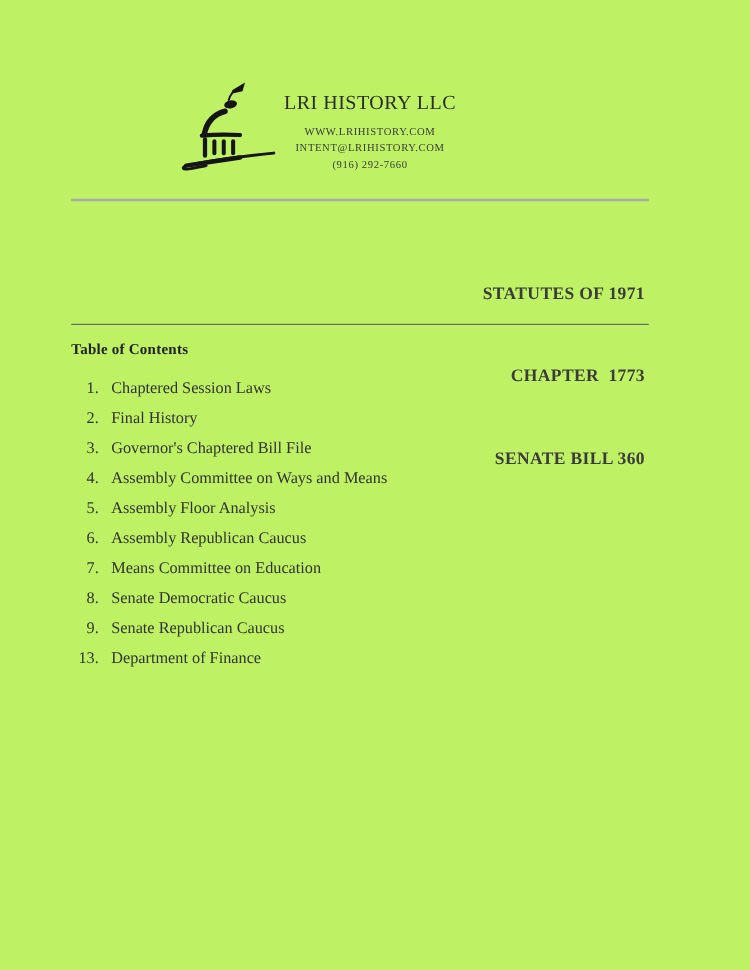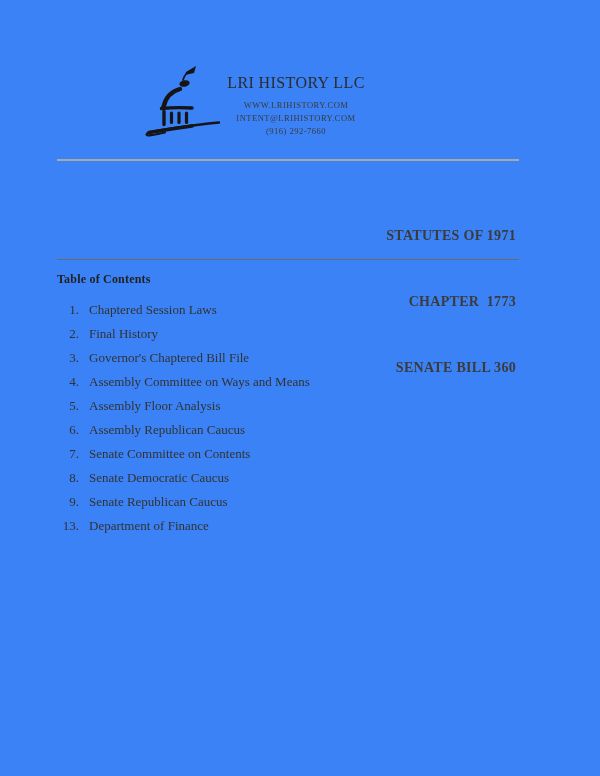--- a/index.html
+++ b/index.html
@@ -6,21 +6,21 @@
   html, body { background: #ffffff; }
   body {
     font-family: "Liberation Serif", "DejaVu Serif", serif;
     width: 600px; height: 776px;
     position: relative;
     overflow: hidden;
   }
   .page {
     position: absolute; inset: 0;
     width: 600px; height: 776px;
-    background: #3b82f6;
+    background: #bef264;
     color: #2e2e2e;
   }
 
   
   .logo {
     position: absolute; left: 142px; top: 62px;
     width: 80px; height: 80px;
   }
   .lh-text {
     position: absolute; left: 221px; top: 74px;
@@ -142,21 +142,21 @@
     <li class="toc-row">
       <span class="num">5.</span>
       <span class="label">Assembly Floor Analysis</span>
     </li>
     <li class="toc-row">
       <span class="num">6.</span>
       <span class="label">Assembly Republican Caucus</span>
     </li>
     <li class="toc-row">
       <span class="num">7.</span>
-      <span class="label">Senate Committee on Contents</span>
+      <span class="label">Means Committee on Education</span>
     </li>
     <li class="toc-row">
       <span class="num">8.</span>
       <span class="label">Senate Democratic Caucus</span>
     </li>
     <li class="toc-row">
       <span class="num">9.</span>
       <span class="label">Senate Republican Caucus</span>
     </li>
     <li class="toc-row">

